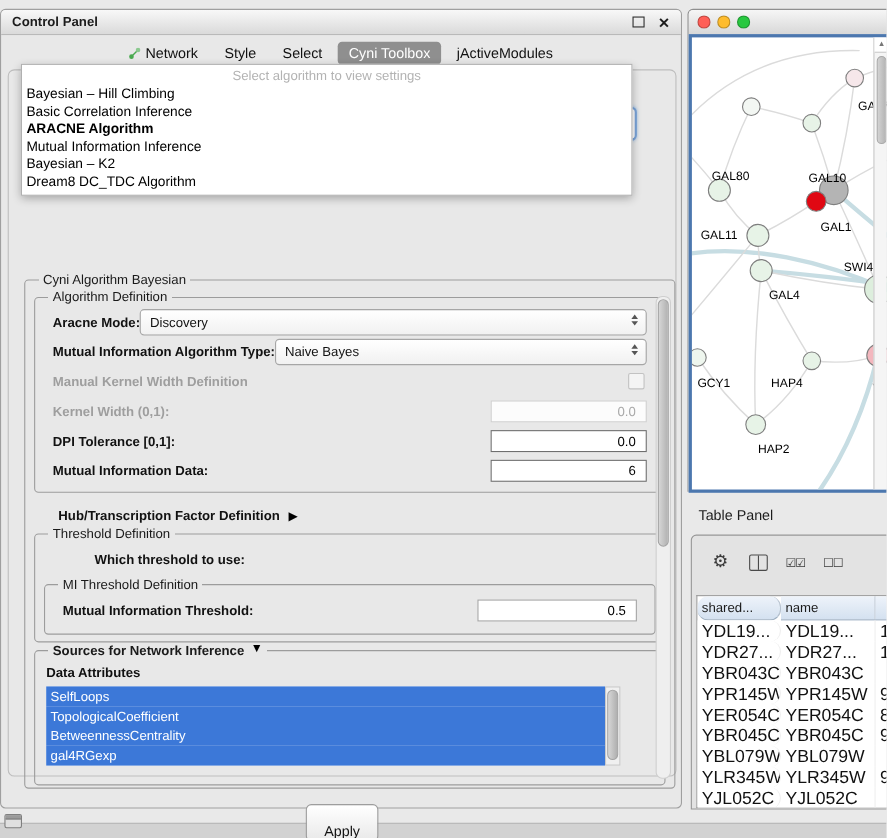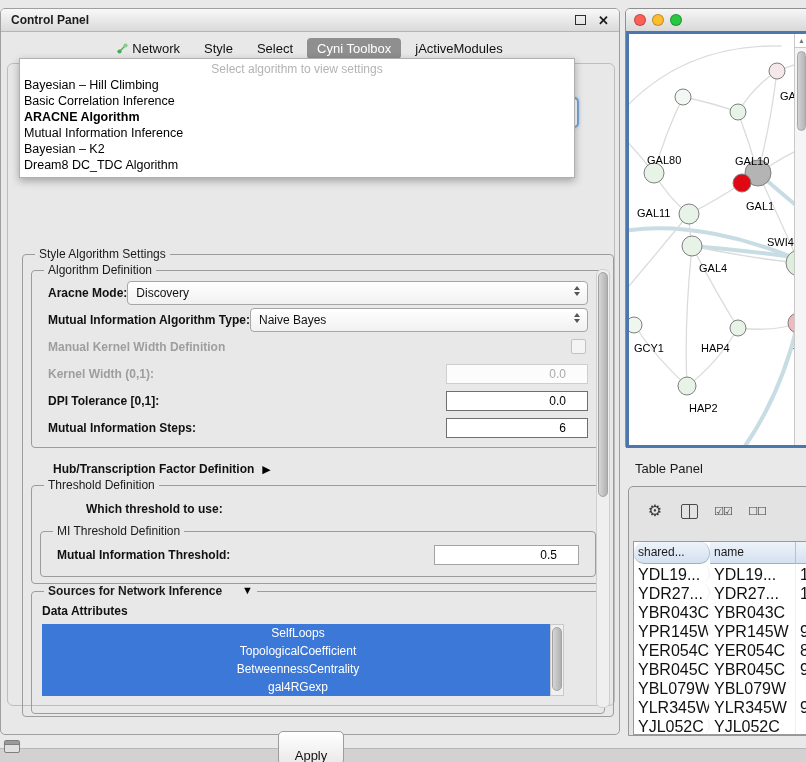--- a/index.html
+++ b/index.html
@@ -66,40 +66,40 @@
   .combo{flex:1;margin-left:0;height:22px;background:linear-gradient(#ffffff,#f1f1f1);
          border:1px solid #a6a6a6;border-radius:4px;display:flex;align-items:center;position:relative;}
   .combo .val{font-size:12px;padding-left:8px;color:#111;}
   .arrows{position:absolute;right:7px;top:4px;}
   .arrows i{display:block;width:0;height:0;border-left:3.5px solid transparent;border-right:3.5px solid transparent;}
   .arrows .up{border-bottom:4px solid #555;margin-bottom:2px;}
   .arrows .dn{border-top:4px solid #555;}
 
   .tfield{width:142px;height:20px;border:1px solid #a3a3a3;background:#fff;
           font-family:"Liberation Sans",sans-serif;font-size:12px;text-align:right;
-          padding:0 21px;box-sizing:border-box;color:#000;}
+          padding:0 9px;box-sizing:border-box;color:#000;}
   .tfield.strong{border-color:#6f6f6f;}
   .tfield.dis{border-color:#cecece;color:#a9a9a9;background:#fcfcfc;}
   .checkbox{width:13px;height:13px;border:1px solid #c2c2c2;background:#f4f4f4;border-radius:2px;margin-right:2px;}
 
   .hub-row{margin:12px 0 0 22px;display:flex;align-items:center;gap:8px;height:18px;}
   .hub-row .lbl{font-weight:bold;}
   .tri{font-size:11px;color:#000;}
 
   .thresh{margin:12px 30px 0 12px;padding-bottom:8px;}
   .which-row{padding-left:46px;height:30px;}
   .mi-def{margin:6px 2px 2px 6px;}
   .mi-row{height:30px;}
   .mi-field{width:145px;}
 
   .sources{margin:12px 30px 0 12px;height:130px;box-sizing:border-box;}
-  .src-legend{font-weight:bold;display:flex;gap:20px;}
+  .src-legend{font-weight:bold;display:flex;gap:6px;}
   .attr-title{font-weight:bold;margin:4px 0 6px 2px;}
   .attr-wrap{display:flex;margin-left:2px;}
-  .attr-list{width:508px;background:#fff;text-align:center;}
+  .attr-list{width:508px;background:#fff;}
   .attr-item{height:18px;line-height:18px;padding-left:4px;background:#3c78d8;color:#fff;font-size:12px;}
   .attr-scroll{width:12px;background:#f0f0f0;border:1px solid #c9c9c9;position:relative;}
   .attr-scroll .thumb{position:absolute;left:1px;right:1px;top:2px;bottom:4px;border-radius:5px;
                       background:linear-gradient(90deg,#d6d6d6,#b0b0b0);border:1px solid #a3a3a3;}
 
   .apply-btn{position:absolute;left:50%;top:667px;transform:translateX(-50%);
              min-width:66px;height:22px;border:1px solid #9d9d9d;border-radius:5px;
              background:linear-gradient(#ffffff,#e9e9e9);font-family:"Liberation Sans",sans-serif;
              font-size:13px;color:#111;padding:16px 14px;}
 
@@ -179,21 +179,21 @@
           <span>Cyni Toolbox</span>
         </div>
         <div class="tab">
           <span>jActiveModules</span>
         </div>
       </div>
 
     <div class="cp-content">
 
       <fieldset class="group settings-group">
-        <legend>Style Algorithm Settings</legend>
+        <legend>Cyni Algorithm Bayesian</legend>
         <div class="settings-scroll">
             <div class="thumb"></div>
           </div>
 
         <fieldset class="group alg-def">
           <legend class="lg-blue">Algorithm Definition</legend>
 
           <div class="row">
             <span class="lbl">Aracne Mode:</span>
             <div class="combo">
@@ -228,21 +228,21 @@
             <input class="tfield dis" readonly="" value="0.0" style="">
           </div>
 
           <div class="row">
             <span class="lbl">DPI Tolerance [0,1]:</span>
             <span class="spacer"></span>
             <input class="tfield strong" readonly="" value="0.0" style="">
           </div>
 
           <div class="row">
-            <span class="lbl">Mutual Information Steps:</span>
+            <span class="lbl">Mutual Information Data:</span>
             <span class="spacer"></span>
             <input class="tfield strong" readonly="" value="6" style="">
           </div>
         </fieldset>
 
         <div class="hub-row">
           <span class="lbl">Hub/Transcription Factor Definition</span>
           <span class="tri">▶</span>
         </div>
 

